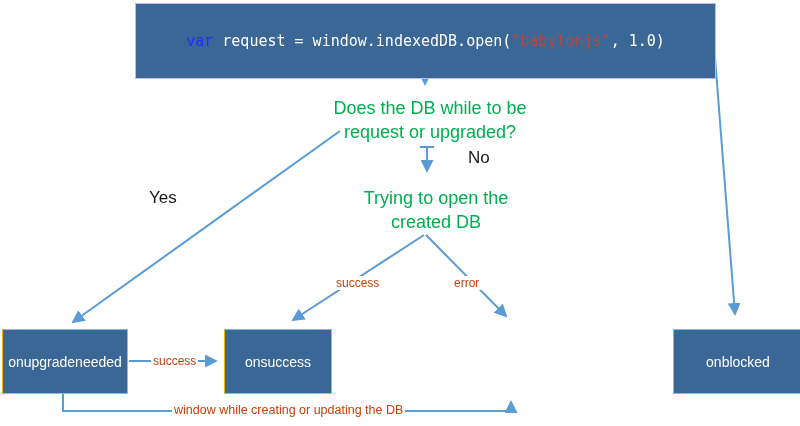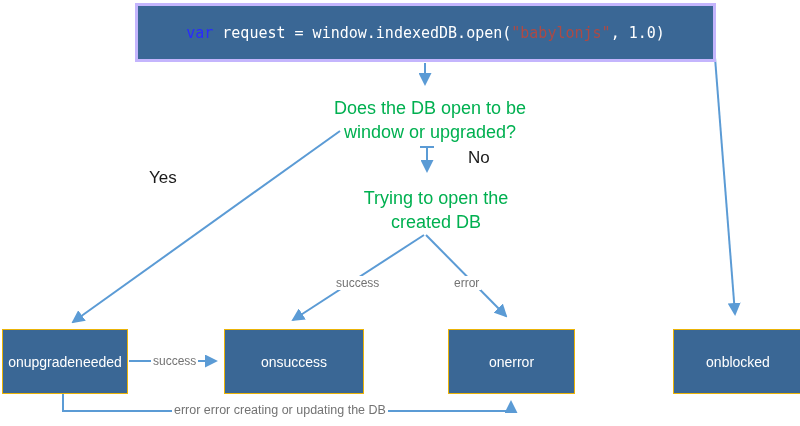--- a/index.html
+++ b/index.html
@@ -24,23 +24,23 @@
   #connectors line, #connectors path.conn {
     stroke: #5B9BD5;
     stroke-width: 2;
     fill: none;
   }
 
   
   .code-box {
     position: absolute;
     left: 135px; top: 3px;
-    width: 581px; height: 59px;
+    width: 581px; height: 76px;
     background: #3A6795;
-    border: 3px solid #c4b5fd;
+    border: 1px solid #c4b5fd;
     display: flex;
     align-items: center;
     justify-content: center;
     z-index: 2;
   }
   .code-line {
     font-family: "DejaVu Sans Mono", monospace;
     font-size: 15px;
     white-space: pre;
   }
@@ -56,21 +56,21 @@
     background: #3A6795;
     border: 1px solid #eab308;
     color: #FFFFFF;
     font-size: 14px;
     display: flex;
     align-items: center;
     justify-content: center;
     z-index: 2;
   }
   #node-onupgradeneeded { left: 2px;   width: 126px; }
-  #node-onsuccess       { left: 224px; width: 140px; }
+  #node-onsuccess       { left: 224px; width: 108px; }
   #node-onerror         { left: 448px; width: 127px; }
   #node-onblocked       { left: 673px; width: 130px; }
 
   
   .green-text {
     position: absolute;
     color: #00B050;
     font-size: 18px;
     line-height: 24px;
     text-align: center;
@@ -79,26 +79,26 @@
   #question-text { left: 300px; top: 96px;  width: 260px; }
   #trying-text   { left: 316px; top: 186px; width: 240px; }
 
   
   .black-label {
     position: absolute;
     color: #1A1A1A;
     z-index: 3;
   }
   #label-no  { left: 440px; top: 148px; font-size: 17px; margin-left: 28px; }
-  #label-yes { left: 149px; top: 168px; font-size: 17px; }
+  #label-yes { left: 149px; top: 188px; font-size: 17px; }
 
   
   .line-label {
     position: absolute;
-    color: #737373;
+    color: #c2410c;
     background: #ffffff;
     font-size: 12px;
     padding: 0 2px;
     z-index: 3;
     white-space: nowrap;
   }
   #label-success-branch { left: 334px; top: 276px; }
   #label-error-branch   { left: 452px; top: 276px; text-align: right; }
   #label-success-horiz  { left: 151px; top: 354px; }
   #label-error-bottom   { left: 172px; top: 403px; font-size: 12.5px; }
@@ -132,43 +132,40 @@
     <line x1="129" y1="361" x2="216" y2="361" marker-end="url(#arw)"></line>
 
     <path class="conn" d="M63,394 L63,411 L511,411 L511,402" marker-end="url(#arw)"></path>
   </svg>
 
   <div class="code-box">
     <div class="code-line"><span class="tok-keyword">var</span><span class="tok-plain"> request = window.indexedDB.open(</span><span class="tok-string">"babylonjs"</span><span class="tok-plain">, 1.0)</span></div>
   </div>
 
   <div class="green-text" id="question-text">
-    <div>Does the DB open to be</div>
-    <div>window or upgraded?</div>
+    <div>Does the DB while to be</div>
+    <div>request or upgraded?</div>
   </div>
 
   <div class="black-label" id="label-no">No</div>
   <div class="black-label" id="label-yes">Yes</div>
 
   <div class="green-text" id="trying-text">
     <div>Trying to open the</div>
     <div>created DB</div>
   </div>
 
   <div class="line-label" id="label-success-branch">success</div>
   <div class="line-label" id="label-error-branch">error</div>
   <div class="line-label" id="label-success-horiz">success</div>
-  <div class="line-label" id="label-error-bottom">error error creating or updating the DB</div>
+  <div class="line-label" id="label-error-bottom">window while creating or updating the DB</div>
 
   <div class="flow-node" id="node-onupgradeneeded">
     <span>onupgradeneeded</span>
   </div>
   <div class="flow-node" id="node-onsuccess">
     <span>onsuccess</span>
-  </div>
-  <div class="flow-node" id="node-onerror">
-    <span>onerror</span>
   </div>
   <div class="flow-node" id="node-onblocked">
     <span>onblocked</span>
   </div>
 
 </div>
 
 </body></html>

